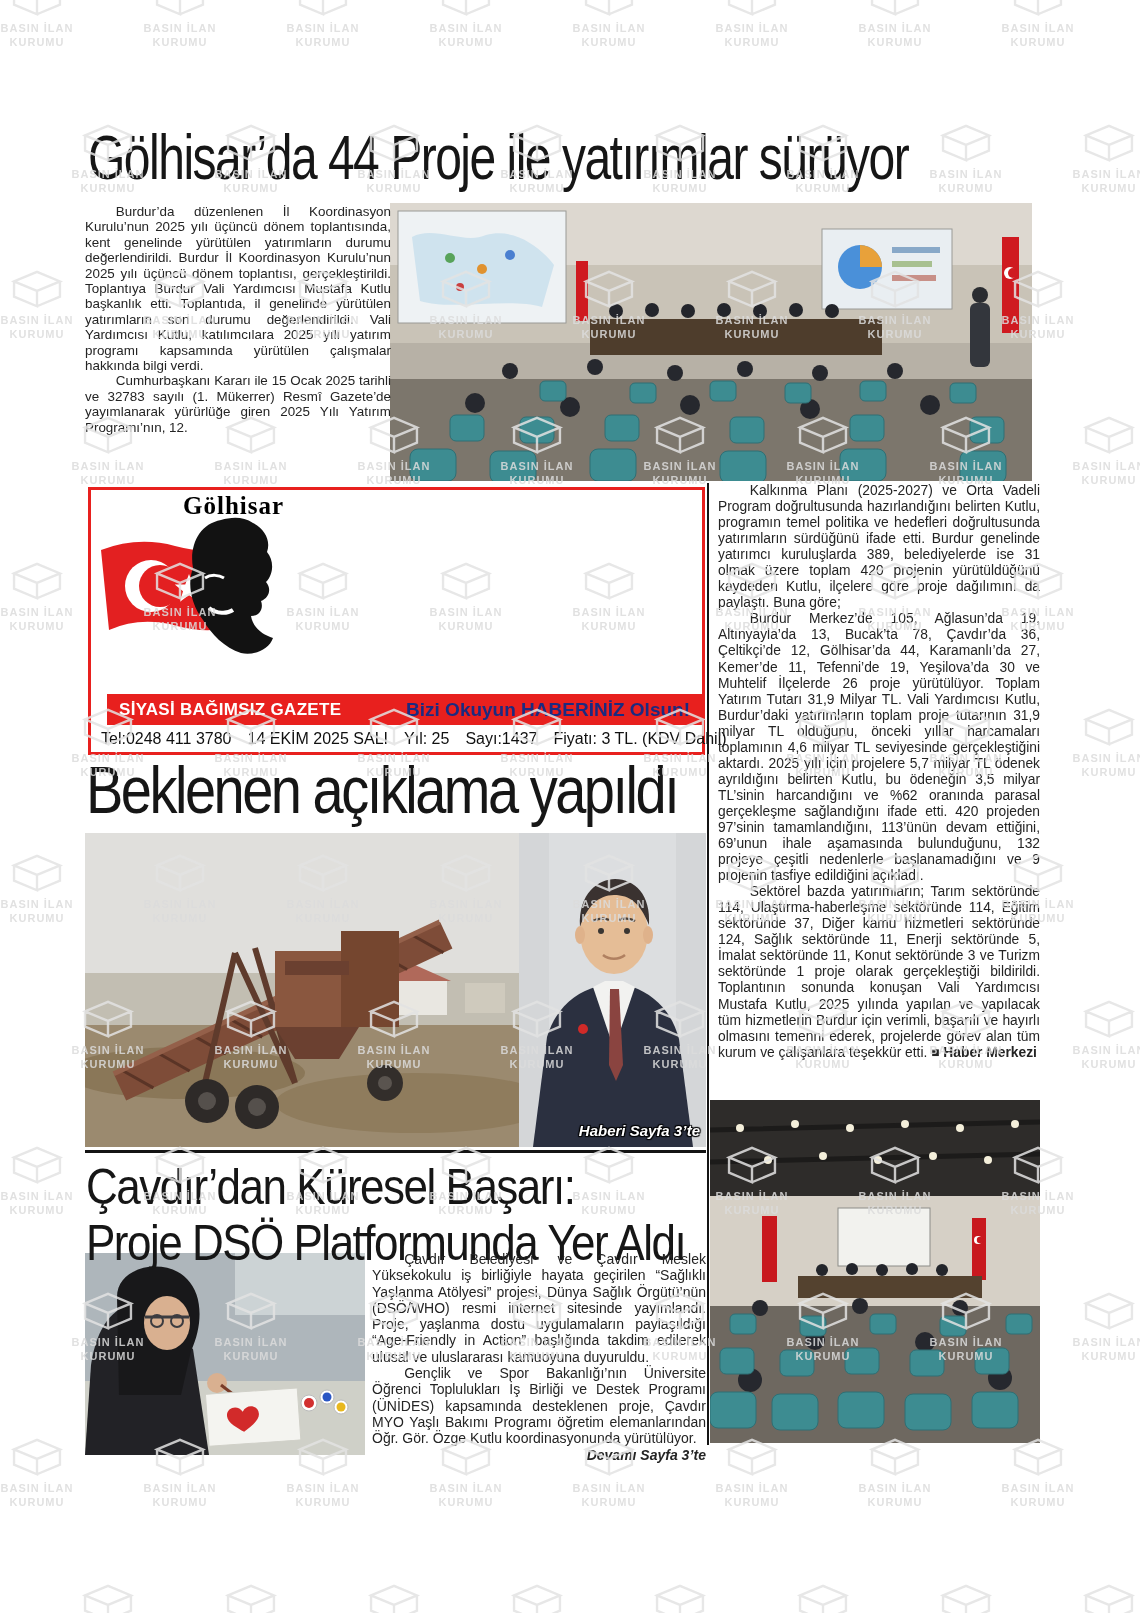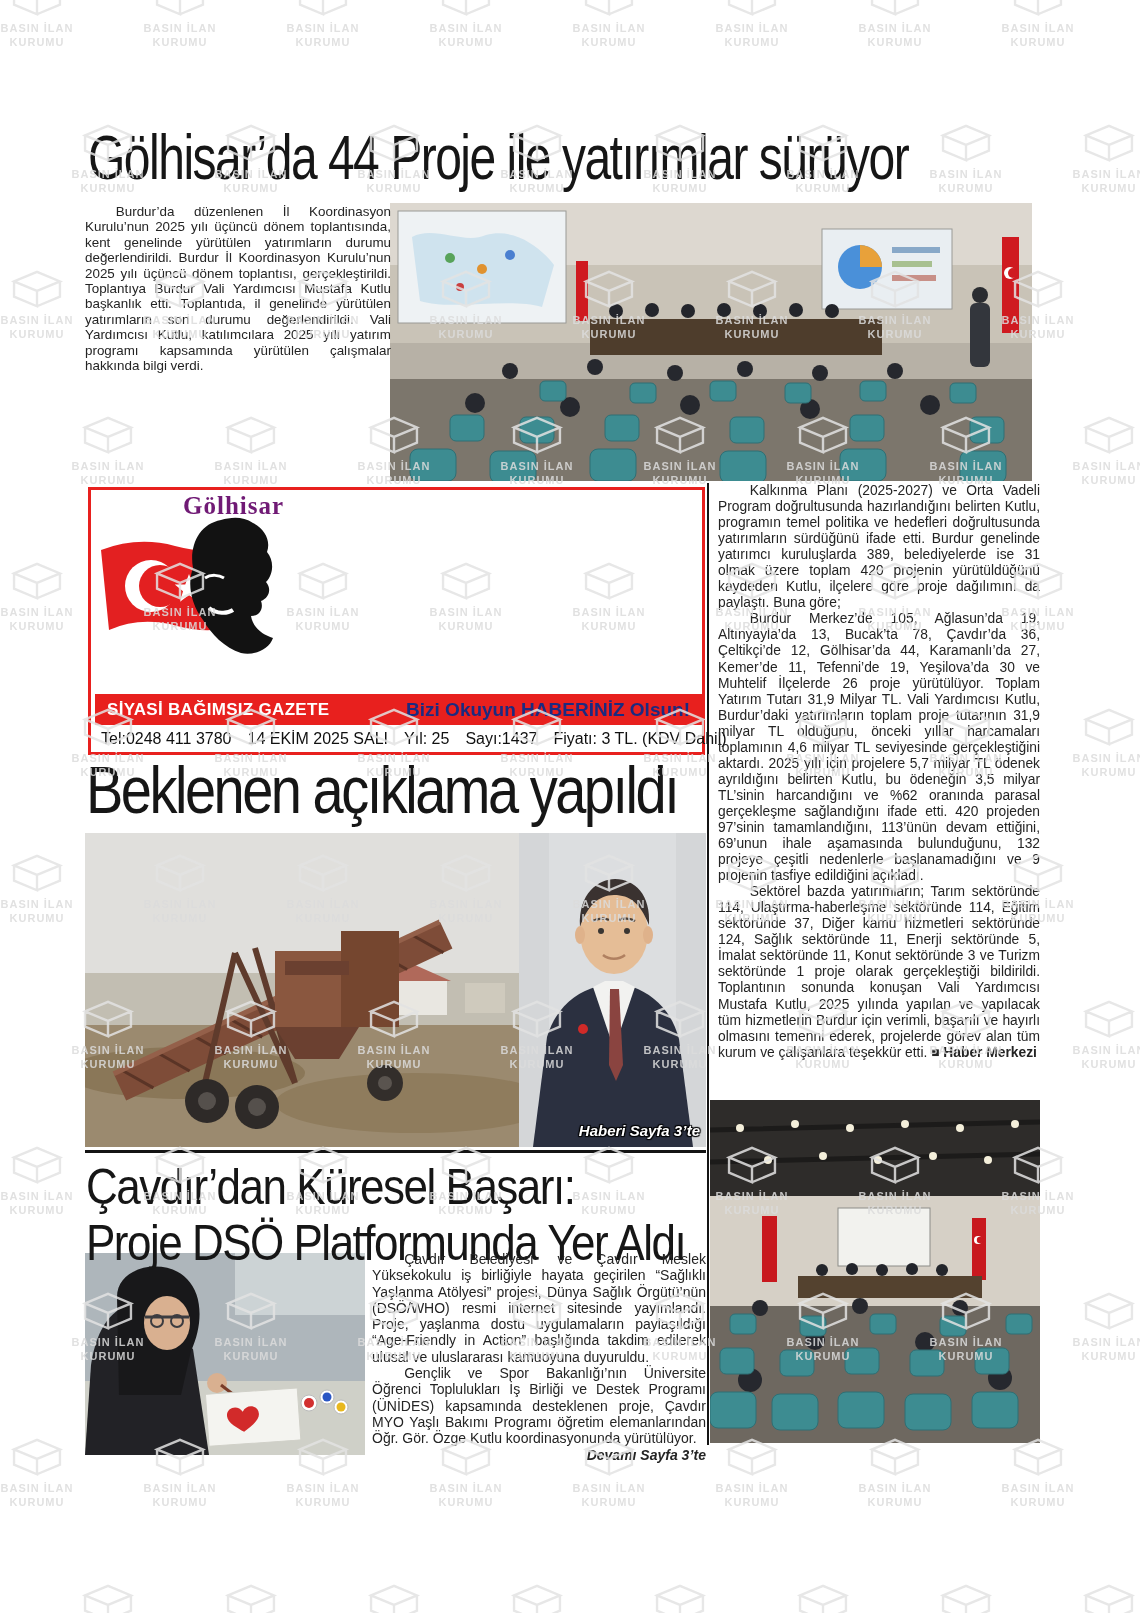--- a/index.html
+++ b/index.html
@@ -33,49 +33,50 @@
   .ph-2{left:85px;top:833px;width:434px;height:314px;}
   .ph-3{left:519px;top:833px;width:187px;height:314px;}
   .ph-4{left:85px;top:1253px;width:280px;height:202px;}
   .ph-5{left:710px;top:1100px;width:330px;height:343px;}
   .photo-caption{position:absolute;right:6px;bottom:8px;color:#fff;font-weight:bold;font-style:italic;
       font-size:15px;text-shadow:1px 1px 1px #000,-1px -1px 1px #000,1px -1px 1px #000,-1px 1px 1px #000;z-index:3;}
   
   .masthead{position:absolute;left:88px;top:487px;width:617px;height:268px;border:3px solid #e8201e;
             box-sizing:border-box;background:#fff;z-index:2;}
   .mh-city{position:absolute;left:92px;top:2px;font-family:"Liberation Serif",serif;font-weight:bold;
-           font-size:25px;color:#701a75;letter-spacing:1px;
+           font-size:25px;color:#000000;letter-spacing:1px;
            text-shadow:1.5px 0 #fff,-1.5px 0 #fff,0 1.5px #fff,0 -1.5px #fff;z-index:4;}
   .mh-logo{position:absolute;left:2px;top:18px;z-index:3;}
   .mh-title{position:absolute;left:224px;top:-14px;font-family:"Liberation Serif",serif;font-weight:bold;
             font-size:118px;letter-spacing:4px;color:#dc1318;
             text-shadow:2px 3px 0 rgba(140,8,10,.55),-1px -1px 0 #ff7d74;z-index:2;}
   .mh-sub{position:absolute;left:0;right:0;top:155px;text-align:center;font-family:"Liberation Serif",serif;
           font-weight:bold;font-size:41px;color:#181818;}
-  .mh-bar{position:absolute;left:4px;right:0;bottom:27px;height:31px;background:#e8201e;display:flex;
+  .mh-bar{position:absolute;left:16px;right:0;bottom:27px;height:31px;background:#e8201e;display:flex;
           align-items:center;justify-content:space-between;padding:0 12px;box-sizing:border-box;}
   .mh-bar-left{color:#fff;font-weight:bold;font-size:17px;letter-spacing:.3px;}
   .mh-bar-right{color:#1b2a80;font-weight:bold;font-size:19px;}
   .mh-info{position:absolute;left:0;right:0;bottom:0;height:27px;display:flex;align-items:center;
            gap:16px;padding:0 10px;font-weight:normal;font-size:16px;color:#101010;white-space:nowrap;}
   
   .footer{position:absolute;left:85px;top:1461px;width:970px;display:flex;align-items:center;gap:5px;z-index:2;}
   .dline{border-top:1.5px solid #111;border-bottom:1.5px solid #111;height:5px;box-sizing:border-box;}
   .dl-a{width:52px;} .dl-b{flex:1;} .dl-c{width:46px;}
   .f-label{font-weight:bold;font-size:11.5px;color:#111;white-space:nowrap;}
 </style>
 </head>
 <body>
 
 <div class="page">
 
   <div class="headline h-top">Gölhisar’da 44 Proje ile yatırımlar sürüyor</div>
 
   <div class="textcol col-1">
     <p>Burdur’da düzenlenen İl Koordinasyon Kurulu’nun 2025 yılı üçüncü dönem toplantısında, kent genelinde yürütülen yatırımların durumu değerlendirildi. Burdur İl Koordinasyon Kurulu’nun 2025 yılı üçüncü dönem toplantısı, gerçekleştirildi. Toplantıya Burdur Vali Yardımcısı Mustafa Kutlu başkanlık etti. Toplantıda, il genelinde yürütülen yatırımların son durumu değerlendirildi. Vali Yardımcısı Kutlu, katılımcılara 2025 yılı yatırım programı kapsamında yürütülen çalışmalar hakkında bilgi verdi.</p>
+    <p>Cumhurbaşkanı Kararı ile 15 Ocak 2025 tarihli ve 32783 sayılı (1. Mükerrer) Resmî Gazete’de yayımlanarak yürürlüğe giren 2025 Yılı Yatırım Programı’nın, 12.</p>
   </div>
 
   <div class="photo ph-1">
     <svg viewBox="0 0 642 278" width="642" height="278">
       <rect width="642" height="278" fill="#b7b1a6"></rect>
       <rect width="642" height="62" fill="#ddd8d0"></rect>
       <rect y="62" width="642" height="78" fill="#c9c3b7"></rect>
       <rect y="176" width="642" height="102" fill="#7c766c"></rect>
 
       <rect x="8" y="8" width="168" height="112" fill="#eef2f4" stroke="#9a9a96"></rect>

